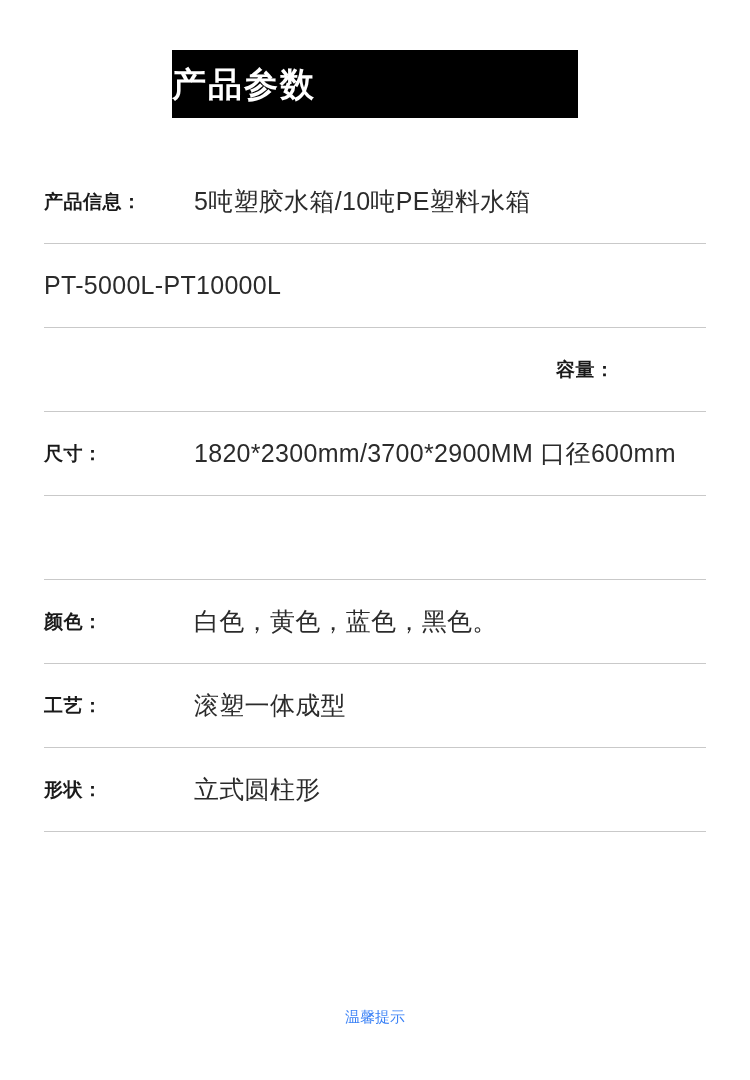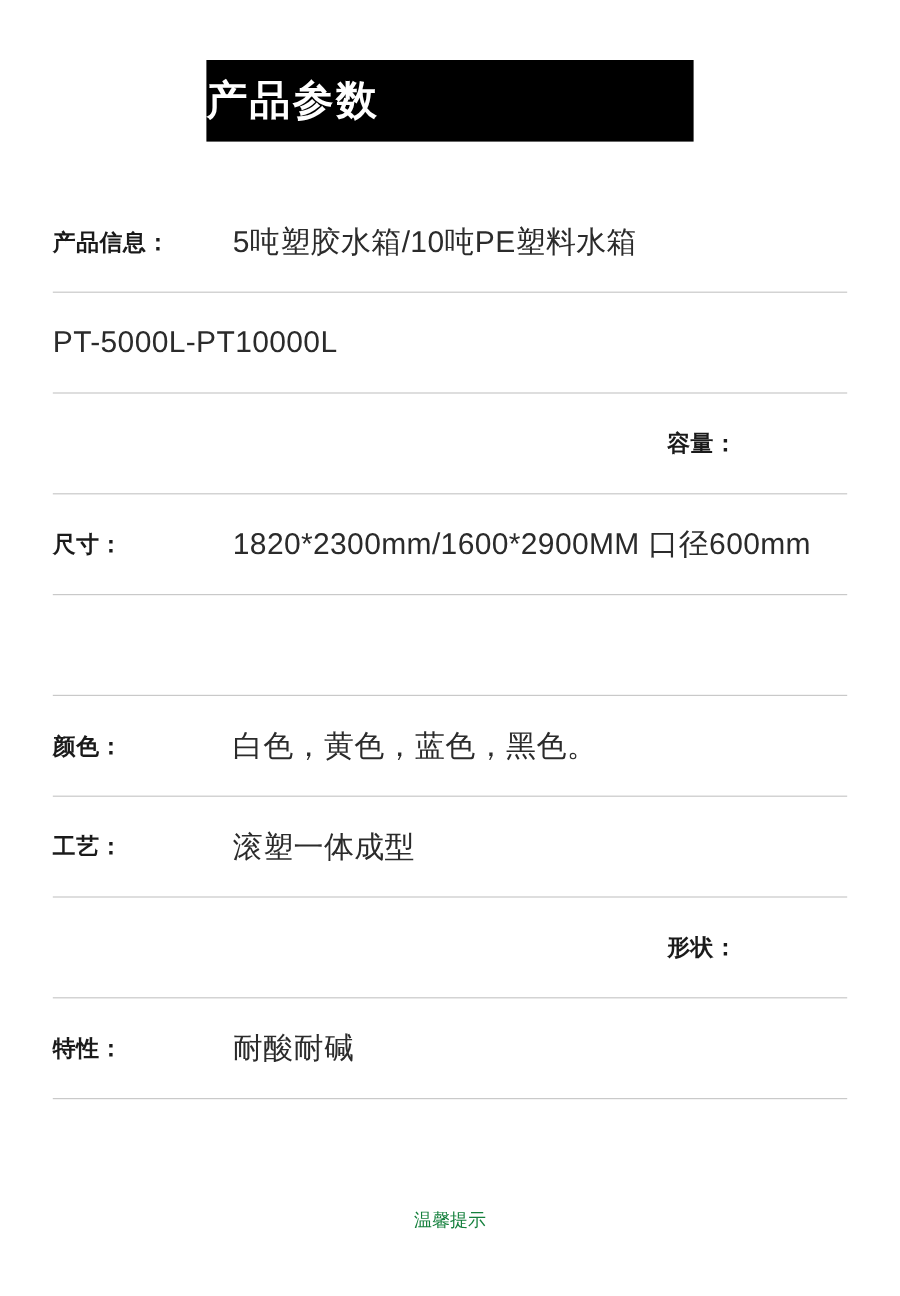--- a/index.html
+++ b/index.html
@@ -68,21 +68,21 @@
     color: #2b2b2b;
     letter-spacing: 0.3px;
   }
   .footer-note {
     position: absolute;
     top: 1008px;
     left: 0;
     width: 750px;
     text-align: center;
     font-size: 15px;
-    color: #15803d;
+    color: #3b82f6;
   }
 </style>
 </head>
 <body>
 
 <div class="page">
 
   <div class="title-bar">
     <span class="title-text">产品参数</span>
   </div>
@@ -97,42 +97,39 @@
     <div class="spec-row">
       <div class="spec-value">PT-5000L-PT10000L</div>
     </div>
 
     <div class="spec-row">
       <div class="spec-label">容量：</div>
     </div>
 
     <div class="spec-row">
       <div class="spec-label">尺寸：</div>
-      <div class="spec-value">1820*2300mm/1600*2900MM 口径600mm</div>
+      <div class="spec-value">1820*2300mm/3700*2900MM 口径600mm</div>
     </div>
 
     <div class="spec-row">
     </div>
 
     <div class="spec-row">
       <div class="spec-label">颜色：</div>
       <div class="spec-value">白色，黄色，蓝色，黑色。</div>
     </div>
 
     <div class="spec-row">
       <div class="spec-label">工艺：</div>
       <div class="spec-value">滚塑一体成型</div>
     </div>
 
     <div class="spec-row">
       <div class="spec-label">形状：</div>
+      <div class="spec-value">立式圆柱形</div>
     </div>
 
-    <div class="spec-row">
-      <div class="spec-label">特性：</div>
-      <div class="spec-value">耐酸耐碱</div>
-    </div>
 
   </div>
 
   <div class="footer-note">温馨提示</div>
 
 </div>
 
 </body></html>

